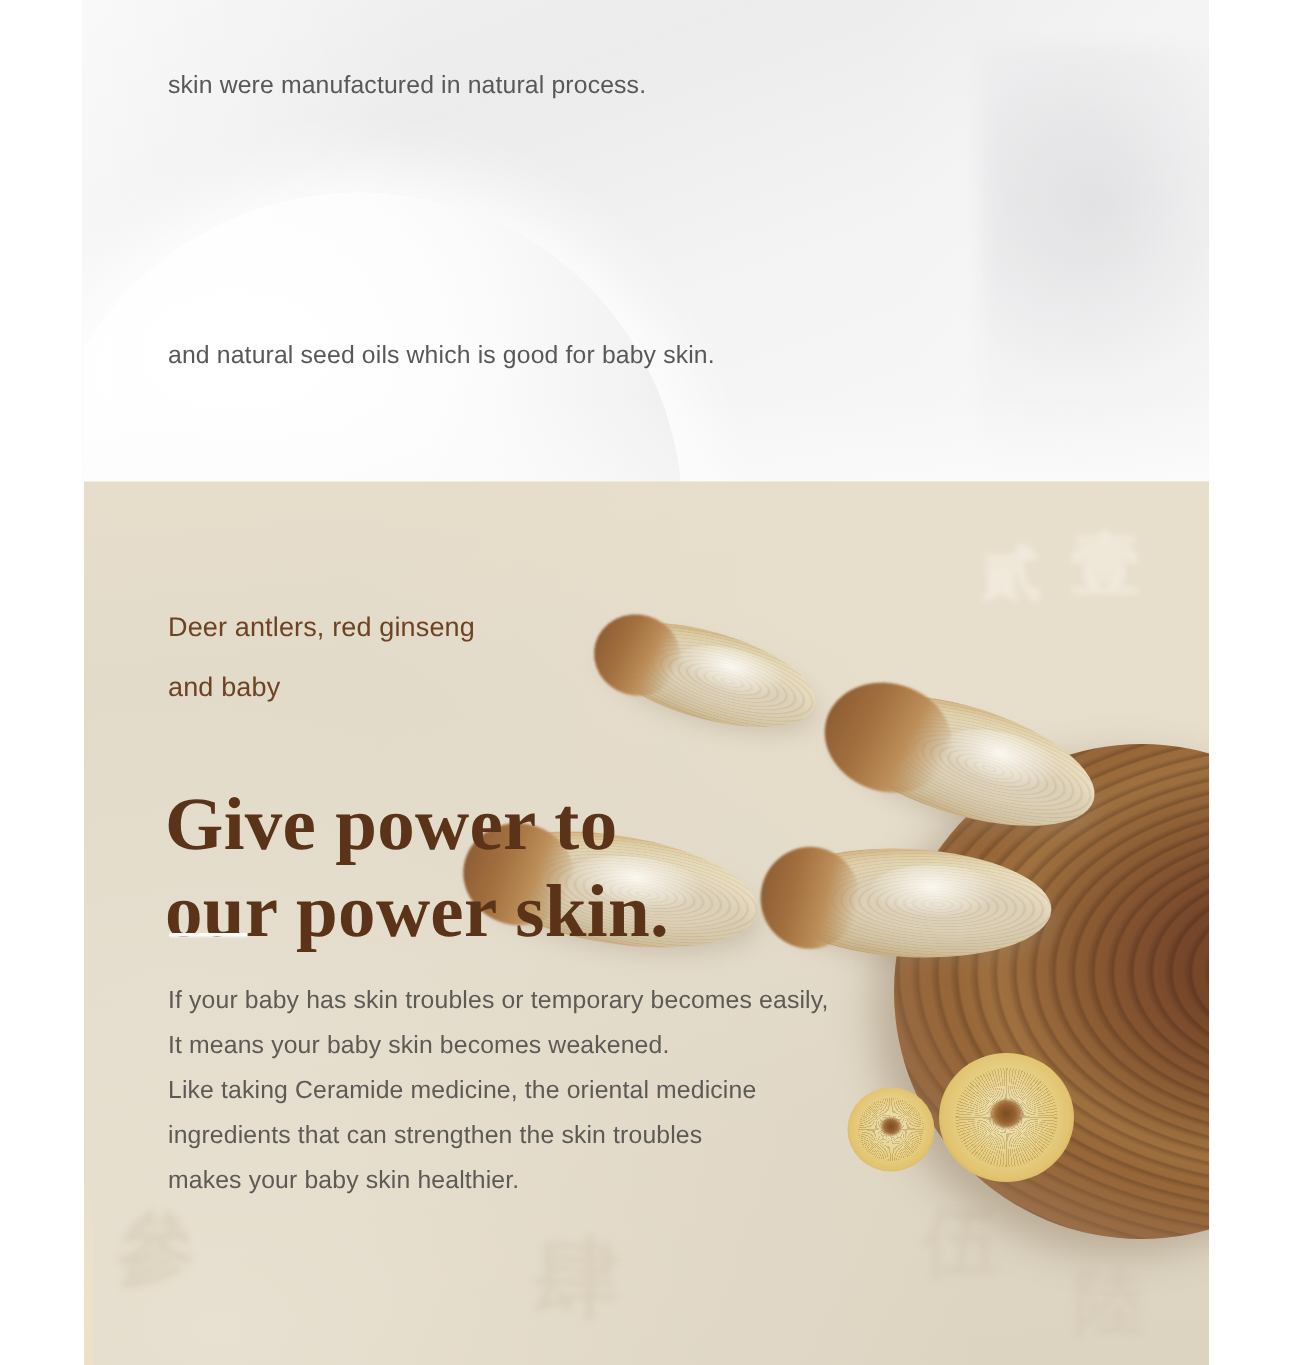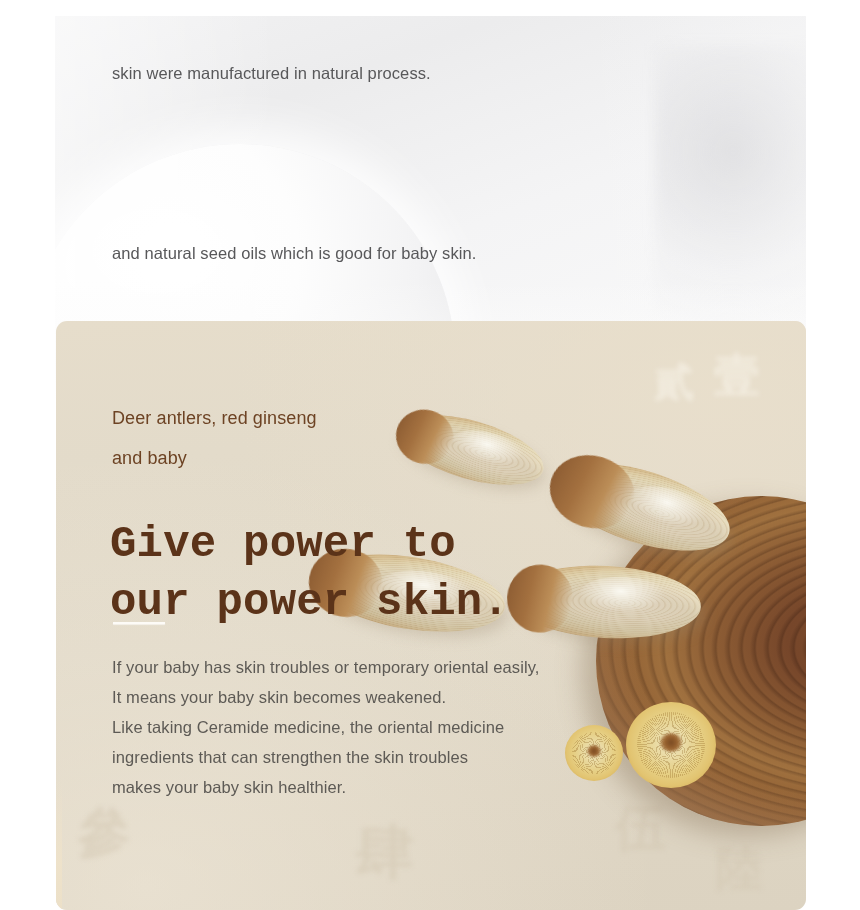--- a/index.html
+++ b/index.html
@@ -5,21 +5,21 @@
   html,body{margin:0;padding:0;background:#ffffff;}
   body{
     width:860px;height:910px;overflow:hidden;position:relative;
     font-family:"Liberation Sans", sans-serif;
     -webkit-font-smoothing:antialiased;
   }
   .page{position:absolute;inset:0;background:#ffffff;}
 
   
   .panel-top{
-    position:absolute;left:55px;top:16px;width:751px;height:384px;
+    position:absolute;left:55px;top:0;width:751px;height:384px;
     overflow:hidden;
     background:
       linear-gradient(160deg,#f2f2f3 0%,#ececed 25%,#f4f4f5 55%,#fafafa 100%);
   }
   .panel-top .vignette{
     position:absolute;inset:0;
     background:linear-gradient(to right,rgba(255,255,255,.55) 0%,rgba(255,255,255,0) 30%,rgba(255,255,255,0) 70%,rgba(250,250,250,.35) 100%);
   }
   
   .sphere{
@@ -65,21 +65,20 @@
   }
   .top-copy .ln{display:block;height:30px;}
   .top-copy .blank{display:block;height:30px;}
 
   
   .panel-bot{
     position:absolute;left:56px;top:321px;width:750px;height:589px;
     overflow:hidden;
     background:
       linear-gradient(175deg,#e6ddcb 0%,#e3dbca 22%,#e1d9c8 52%,#ded5c3 78%,#dcd3c1 100%);
-    border-radius: 11px;
   }
   .panel-bot .warm{
     position:absolute;inset:0;
     background:
       radial-gradient(ellipse at 88% 12%, rgba(233,223,204,.85) 0%, rgba(233,223,204,0) 52%),
       radial-gradient(ellipse at 12% 96%, rgba(243,236,222,.5) 0%, rgba(243,236,222,0) 55%);
   }
   
   .wm{position:absolute;color:rgba(255,253,246,.45);font-family:"Liberation Serif",serif;font-weight:bold;filter:blur(2.6px);user-select:none;}
   .wm.b{color:rgba(209,197,176,.5);}
@@ -88,22 +87,22 @@
     background:linear-gradient(to bottom, rgba(238,228,208,0) 0%, rgba(238,228,208,0) 78%, rgba(238,226,202,.95) 92%, rgba(236,224,200,1) 100%);
   }
 
   .eyebrow{
     position:absolute;left:56px;top:77px;width:420px;
     font-size:18px;line-height:40px;color:#6d4324;letter-spacing:.1px;
   }
   .eyebrow .ln{display:block;}
   .headline{
     position:absolute;left:54px;top:157px;width:470px;
-    font-family:Liberation Mono, monospace;
-    font-size:44px;line-height:58px;color:#5b3319;letter-spacing:.2px;
+    font-family:Liberation Serif, serif;
+    font-size:50px;line-height:58px;color:#5b3319;letter-spacing:.2px;
   }
   .headline .ln{display:block;}
   .rule{
     position:absolute;left:57px;top:301px;width:52px;height:2px;
     background:#fdfbf7;box-shadow:0 1px 1px rgba(255,255,255,.6);
   }
   .bot-copy{
     position:absolute;left:56px;top:331px;width:560px;
     font-size:16.5px;line-height:30px;color:#5d5a55;letter-spacing:.1px;
   }
@@ -257,21 +256,21 @@
     </div>
 
     <h2 class="headline">
       <span class="ln">Give power to</span>
       <span class="ln">our power skin.</span>
     </h2>
 
     <div class="rule"></div>
 
     <div class="bot-copy">
-      <span class="ln">If your baby has skin troubles or temporary oriental easily,</span>
+      <span class="ln">If your baby has skin troubles or temporary becomes easily,</span>
       <span class="ln">It means your baby skin becomes weakened.</span>
       <span class="ln">Like taking Ceramide medicine, the oriental medicine</span>
       <span class="ln">ingredients that can strengthen the skin troubles</span>
       <span class="ln">makes your baby skin healthier.</span>
     </div>
   </section>
 
 </div>
 
 </body></html>

